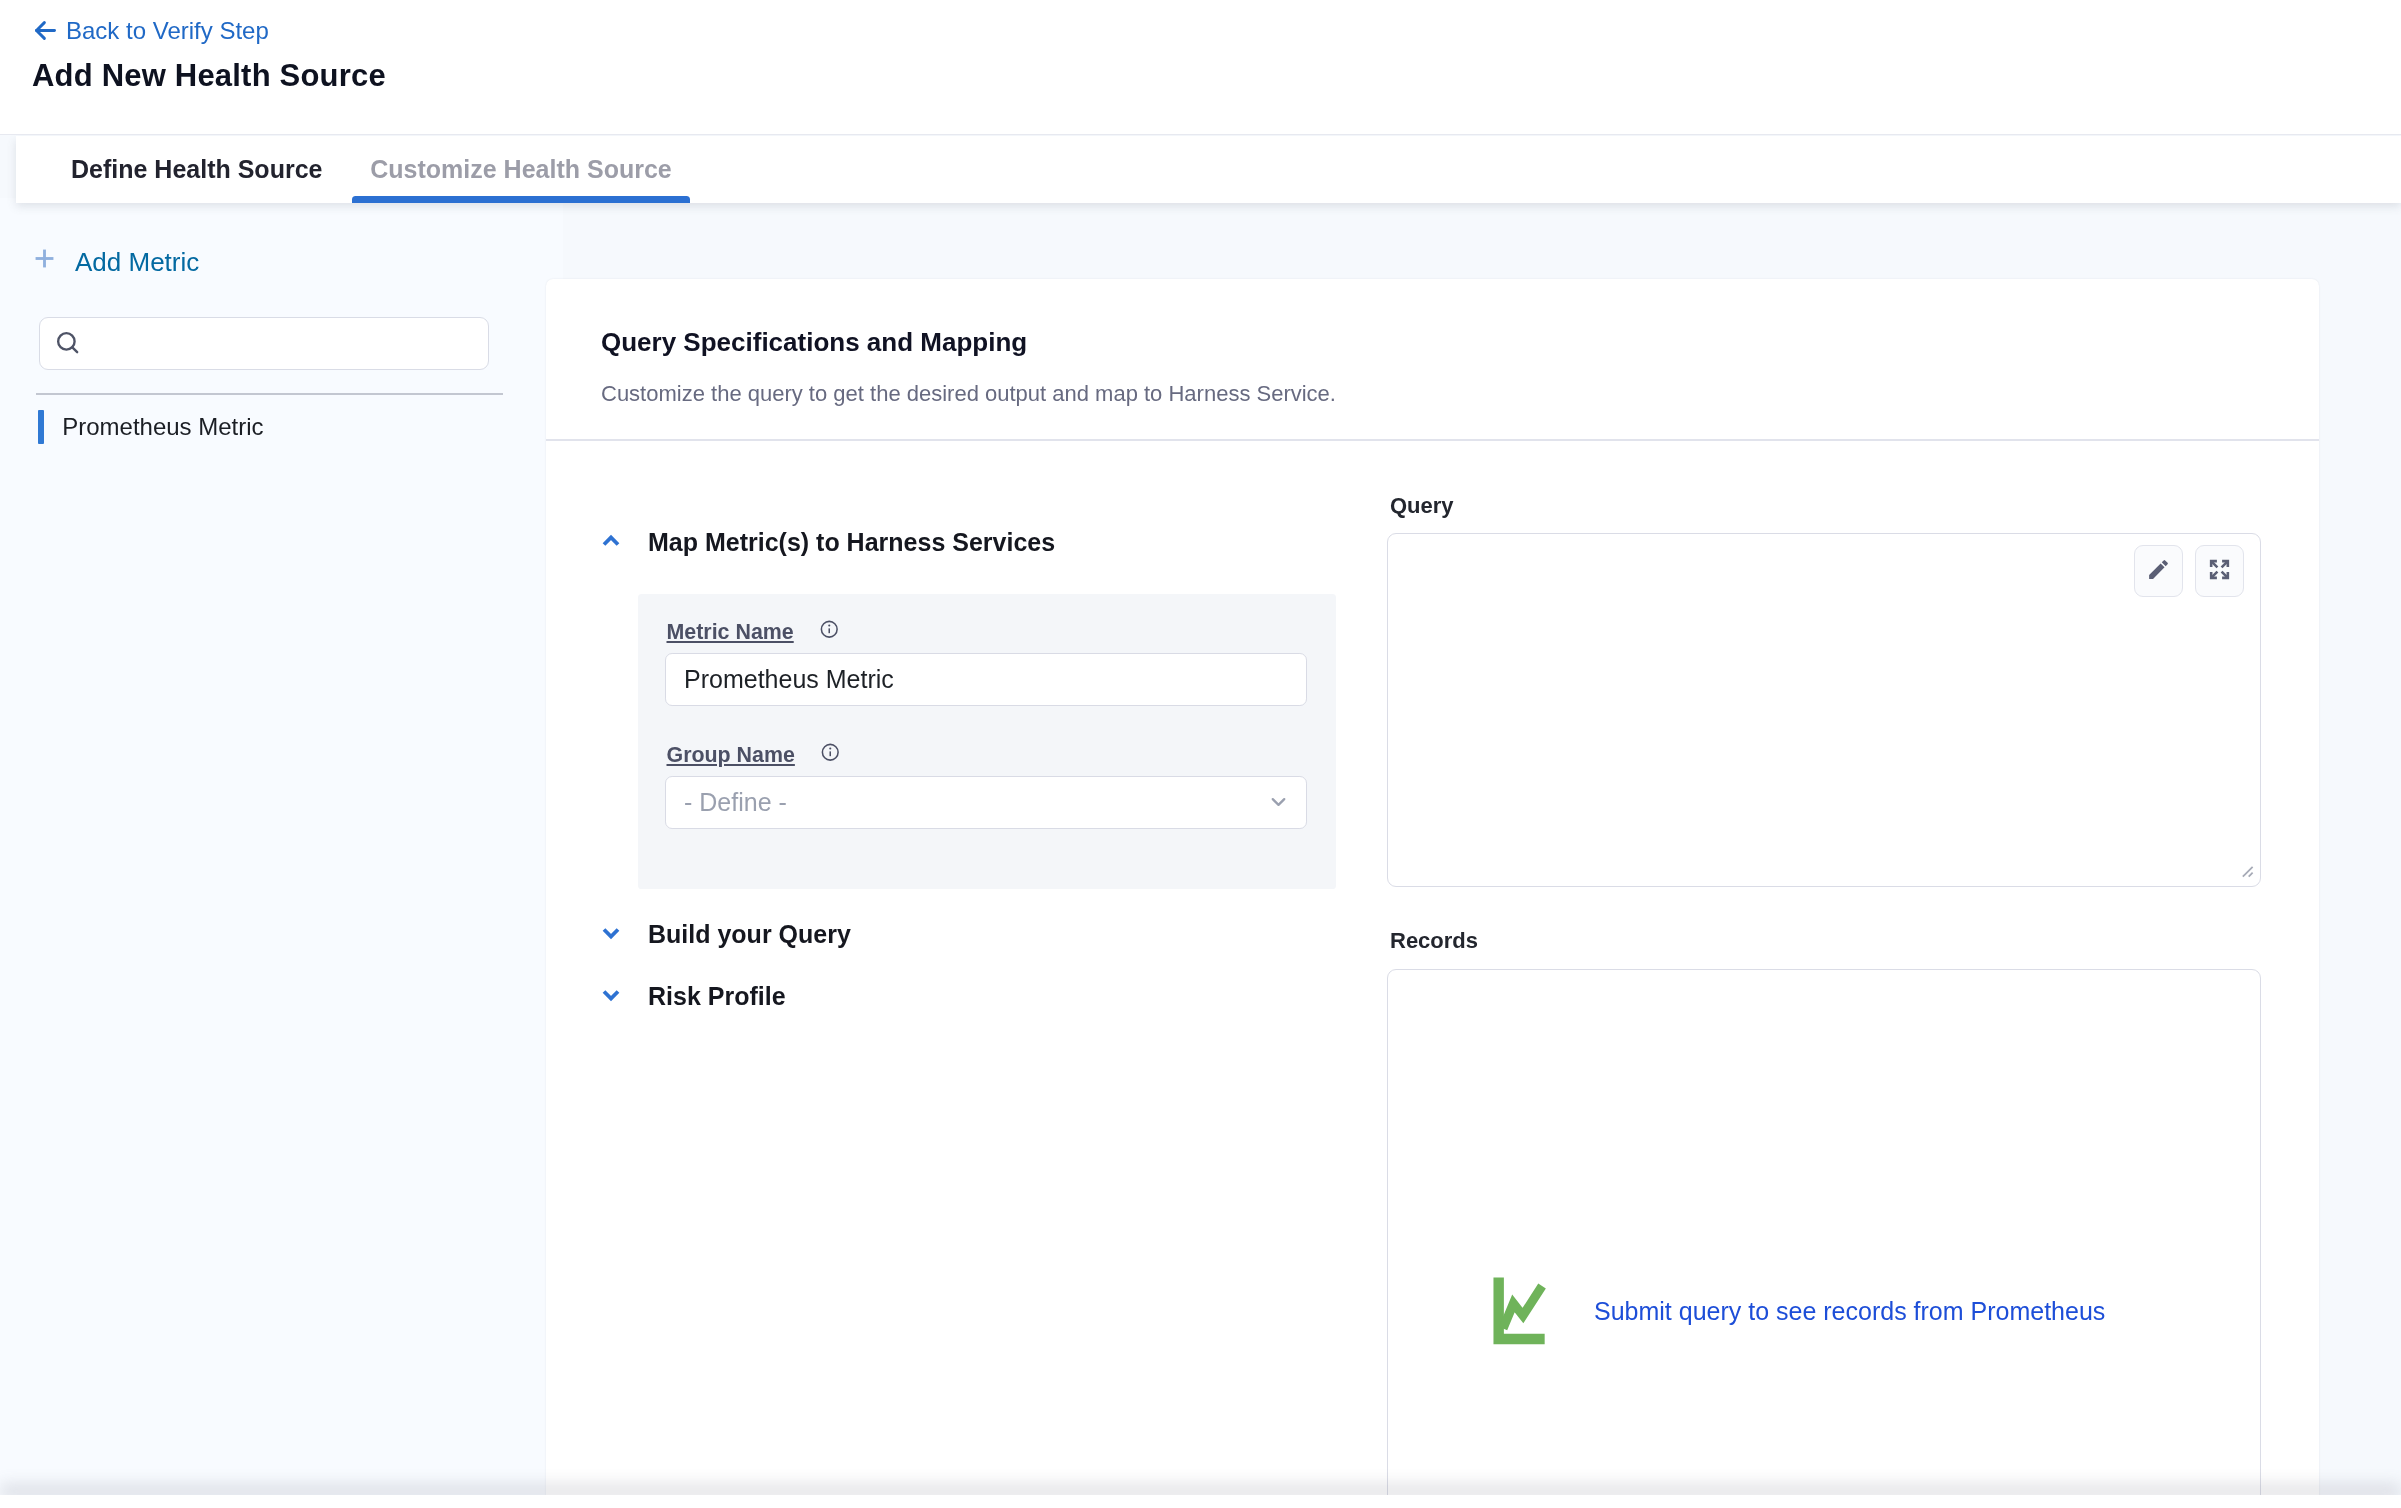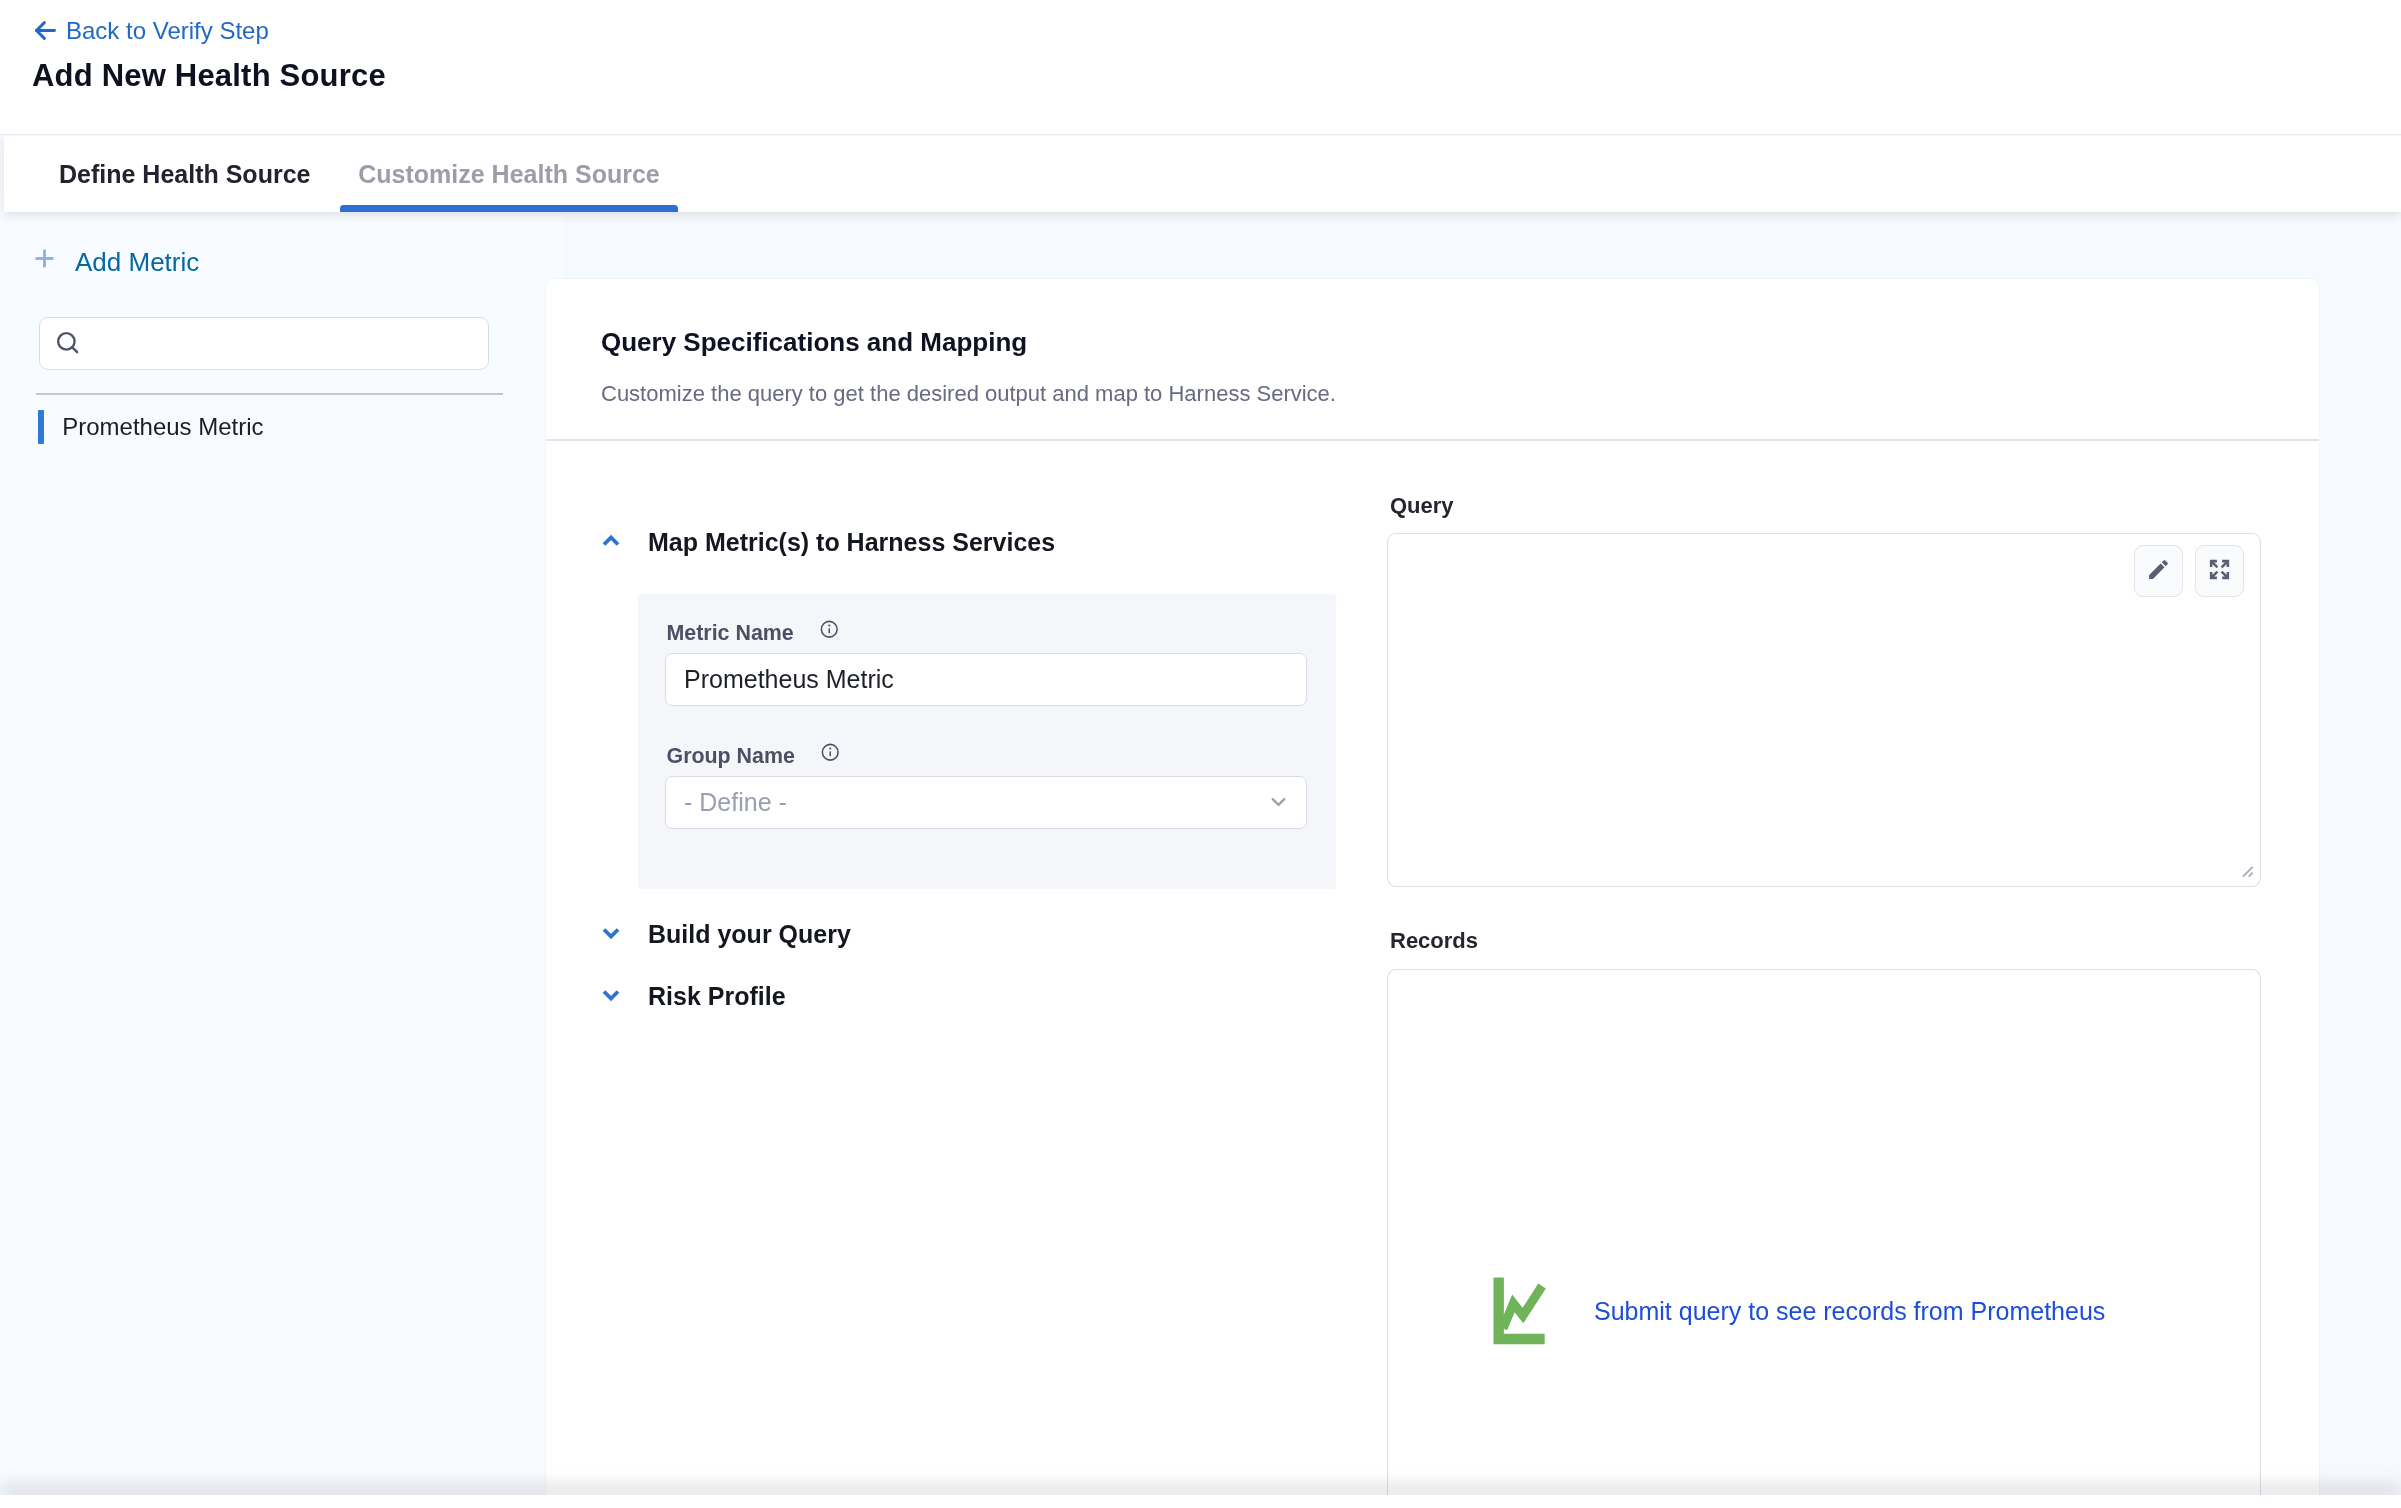--- a/index.html
+++ b/index.html
@@ -22,21 +22,21 @@
     color:#2069c6; font-size:24px; font-weight:500; cursor:pointer; text-decoration:none;
   }
   .back-link svg { display:block; }
   .page-title {
     position:absolute; left:32px; top:48px;
     font-size:31px; font-weight:700; color:#0e1220; letter-spacing:0.2px;margin-top:10px;
   }
 
   
   .tabbar {
-    position:absolute; top:136px; left:4px; right:0; height:76px;
+    position:absolute; top:136px; left:16px; right:0; height:67px;
     background:#fff; z-index:3;
     box-shadow:0 3.6px 9px rgba(96,97,112,0.16);
   }
   .tab {
     position:absolute; top:0; height:100%;
     display:flex; align-items:center; justify-content:center;
     font-size:25px; font-weight:600; cursor:pointer; white-space:nowrap;
   }
   .tab-define { left:55px; color:#22232e; }
   .tab-customize { left:336px; width:338px; color:#9c9da8; }
@@ -89,22 +89,22 @@
   .sec-1 { top:248px; }
   .sec-2 { top:640px; }
   .sec-3 { top:702px;justify-content:center; }
 
   .form-panel {
     position:absolute; left:92px; top:315px; width:698px; height:295px;
     background:#f4f6f9; border-radius:3.6px;
   }
   .field-label {
     position:absolute; left:28.5px;
-    display:inline-flex; align-items:flex-end; gap:25px;
-    font-size:21.4px; font-weight:600; color:#4c5065;
+    display:inline-flex; align-items:center; gap:25px;
+    font-size:21.4px; font-weight:600; color:#4c5065;text-decoration:underline;
   }
   .lbl-metric { top:25px; }
   .lbl-group { top:148px; }
   .text-input {
     position:absolute; left:27px; top:59px; width:642px; height:53px;
     background:#fff; border:1.8px solid #d9dbe5; border-radius:7.1px;
     font-size:25px; color:#1d2126; padding:0 18px; font-family:inherit; outline:none;
   }
   .select-box {
     position:absolute; left:27px; top:182px; width:642px; height:53px;

